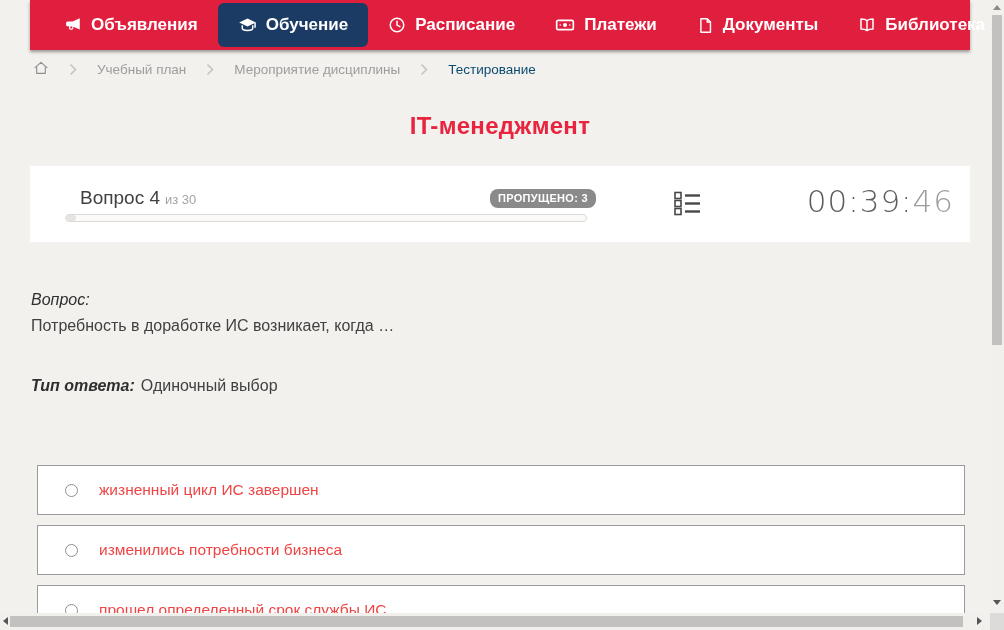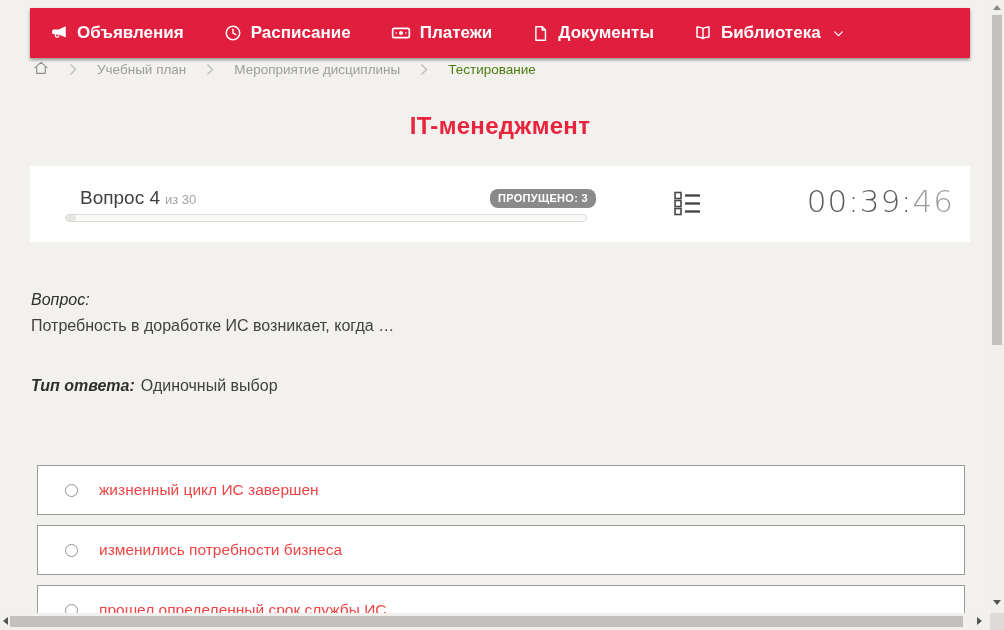--- a/index.html
+++ b/index.html
@@ -9,33 +9,33 @@
     --badge-gray:#8a8a8a;
     --page-bg:#f2f1ee;
   }
   *{margin:0;padding:0;box-sizing:border-box;}
   html,body{width:1004px;height:630px;overflow:hidden;}
   body{font-family:"Liberation Sans",sans-serif;background:var(--page-bg);position:relative;}
   .viewport{position:absolute;inset:0;background:var(--page-bg);overflow:hidden;}
   .content{position:absolute;left:30px;top:0;width:940px;height:100%;}
 
   
-  .navbar{position:absolute;top:8px;left:0;width:940px;height:50px;background:var(--accent-red);
-    display:flex;align-items:center;box-shadow:0 2px 3px rgba(40,40,40,.45);z-index:2;}
+  .navbar{position:absolute;top:0;left:0;width:940px;height:50px;background:var(--accent-red);
+    display:flex;align-items:center;padding-left:14px;box-shadow:0 2px 3px rgba(40,40,40,.45);z-index:2;}
   .nav-item{display:flex;align-items:center;gap:9px;height:44px;padding:0 20px;color:#fff;
     font-size:17px;font-weight:bold;border-radius:6px;cursor:pointer;white-space:nowrap;}
   .nav-item.active{background:var(--active-navy);}
   .nav-item svg{display:block;}
   .nav-caret{margin-left:2px;}
 
   
   .breadcrumb{position:absolute;top:60px;left:3px;display:flex;align-items:center;gap:20px;
     font-size:13.5px;color:#9d9d9d;}
   .breadcrumb .crumb{cursor:pointer;}
-  .breadcrumb .crumb.current{color:#4d7c0f;text-align:right;}
+  .breadcrumb .crumb.current{color:#0c4a6e;text-align:right;}
   .crumb-sep{display:flex;align-items:center;}
 
   
   .page-title{position:absolute;top:112px;left:0;width:100%;text-align:center;
     font-size:24px;font-weight:bold;color:var(--title-red);letter-spacing:.3px;}
 
   
   .quiz-card{position:absolute;top:166px;left:0;width:940px;height:76px;background:#fff;}
   .q-num{position:absolute;left:50px;top:21px;font-size:19px;color:#414141;}
   .q-of{font-size:13px;color:#a3a3a3;margin-left:5px;}
@@ -82,20 +82,29 @@
 
     <nav class="navbar">
       <div class="nav-item">
         <span>
           <svg width="18" height="18" viewBox="0 0 24 24">
               <path fill="#fff" d="M21 3v15l-8.5-3.6V16a2.3 2.3 0 0 1-2.3 2.3H8.9A2.3 2.3 0 0 1 6.6 16v-2.2H4.8A2 2 0 0 1 2.8 11.8V9.2a2 2 0 0 1 2-2h6.7L21 3zM8.3 14v2a.8.8 0 0 0 .8.8h1.2a.8.8 0 0 0 .8-.8v-2H8.3z"></path>
             </svg>
         </span>
         <span>Объявления</span>
       </div>
+      <div class="nav-item active">
+        <span>
+          <svg width="19" height="19" viewBox="0 0 24 24">
+              <path fill="#fff" d="M12 3 1.5 8.2 12 13.4l8.6-4.3v5.6h1.9V8.2L12 3z"></path>
+              <path fill="none" stroke="#fff" stroke-width="1.9" d="M5.4 11.7v3.9c0 1.5 2.9 2.8 6.6 2.8s6.6-1.3 6.6-2.8v-3.9"></path>
+            </svg>
+        </span>
+        <span>Обучение</span>
+      </div>
       <div class="nav-item">
         <span>
           <svg width="18" height="18" viewBox="0 0 24 24" fill="none">
               <circle cx="12" cy="12" r="9" stroke="#fff" stroke-width="2"></circle>
               <path d="M12 7v5.2l3.8 2" stroke="#fff" stroke-width="2" stroke-linecap="round"></path>
             </svg>
         </span>
         <span>Расписание</span>
       </div>
       <div class="nav-item">

